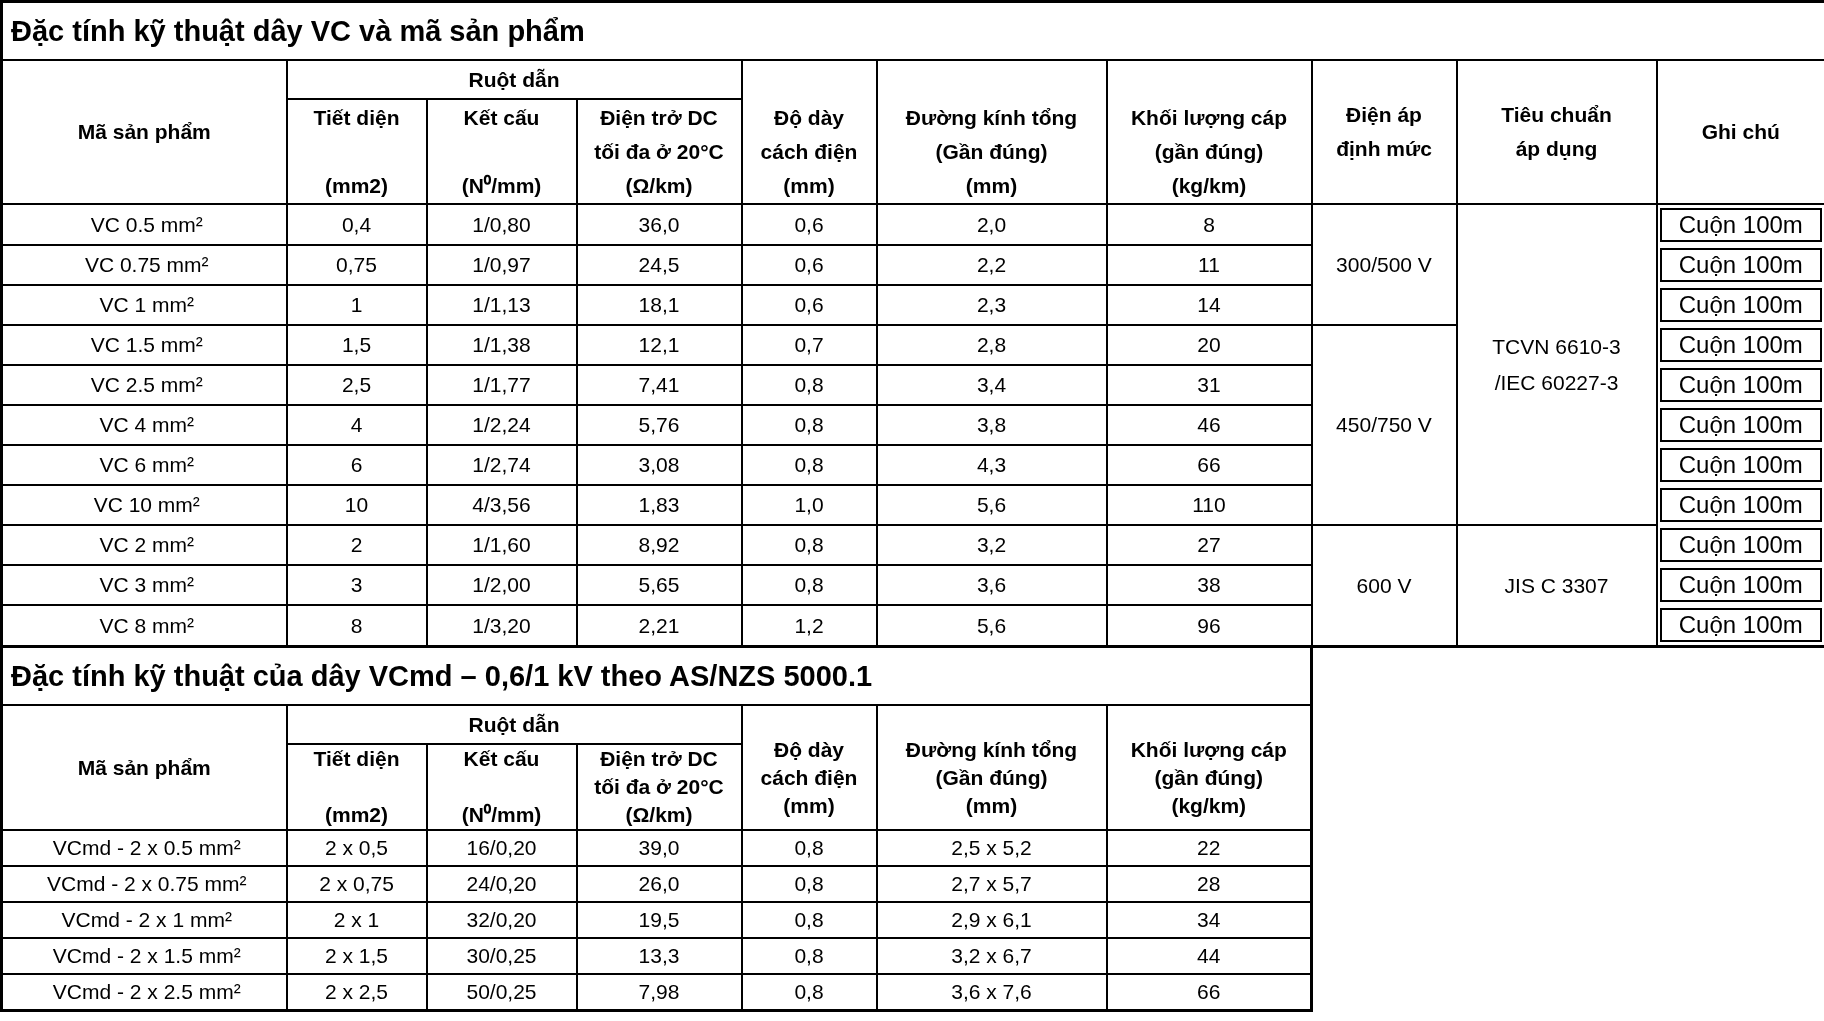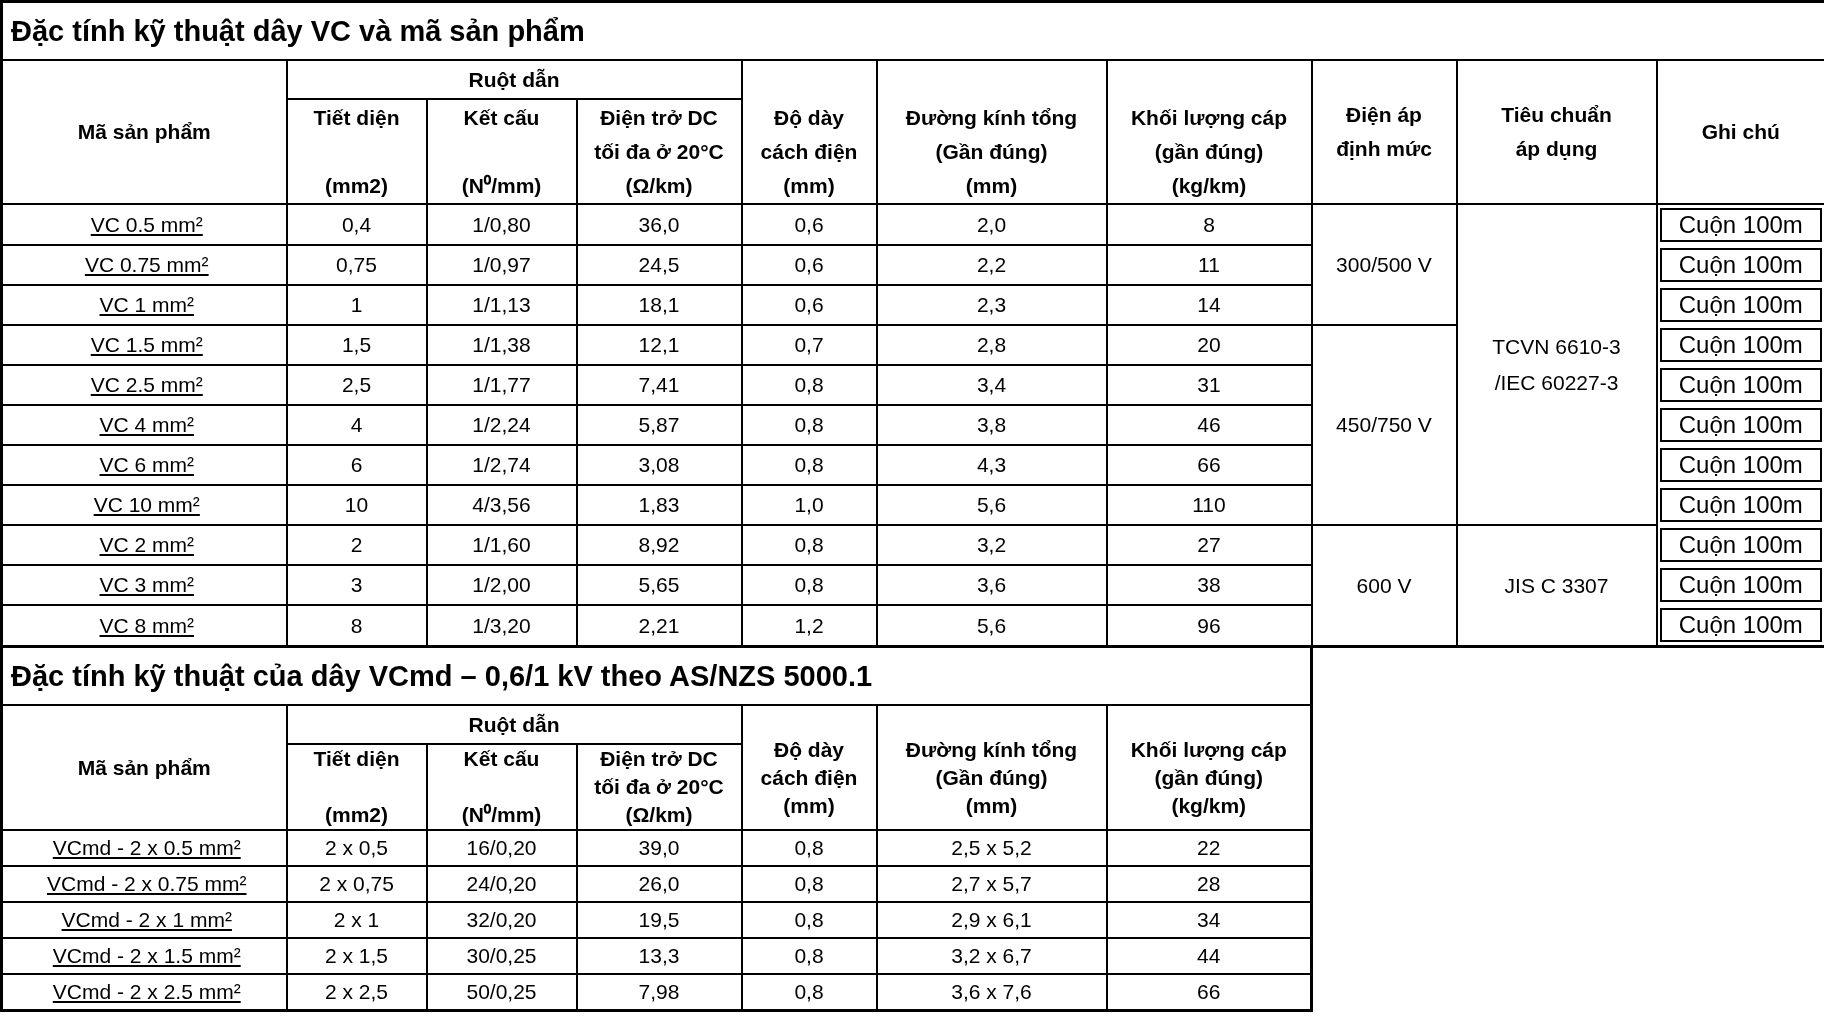--- a/index.html
+++ b/index.html
@@ -15,21 +15,21 @@
   .stack{display:block;}
   .t1 .stack span{display:block;height:34px;line-height:34px;}
   .t2 .stack span{display:block;height:28px;line-height:28px;}
   .padtop{vertical-align:top;}
   .t1 .padtop .stack{padding-top:40px;}
   .t2 .padtop .stack{padding-top:30px;}
   .t1 .hdr-b td{height:100px;}
   .t2 .hdr-b td{height:84px;}
   .data-row{height:36px;}
   .data-row td{font-size:21px;text-align:center;vertical-align:middle;}
-  .code-cell{text-align:left;padding-left:6px;text-decoration:underline;}
+  .code-cell{text-align:left;padding-left:6px;}
   .merge-cell{font-size:21px;text-align:center;vertical-align:middle;}
   .merge-cell .mline{display:block;line-height:36px;}
   .note-cell{border-top:none !important;border-bottom:none !important;padding:3px 2px;}
   .note-box{border:2px solid #000;height:30px;display:flex;align-items:center;justify-content:center;
             font-size:24px;}
   .t2{margin-top:-3px;}
 </style>
 </head>
 <body>
 
@@ -176,21 +176,21 @@
         <td>3,4</td>
         <td>31</td>
         <td class="note-cell">
           <div class="note-box">Cuộn 100m</div>
         </td>
       </tr>
       <tr class="data-row">
         <td class="code-cell">VC 4 mm²</td>
         <td>4</td>
         <td>1/2,24</td>
-        <td>5,87</td>
+        <td>5,76</td>
         <td>0,8</td>
         <td>3,8</td>
         <td>46</td>
         <td class="note-cell">
           <div class="note-box">Cuộn 100m</div>
         </td>
       </tr>
       <tr class="data-row">
         <td class="code-cell">VC 6 mm²</td>
         <td>6</td>

